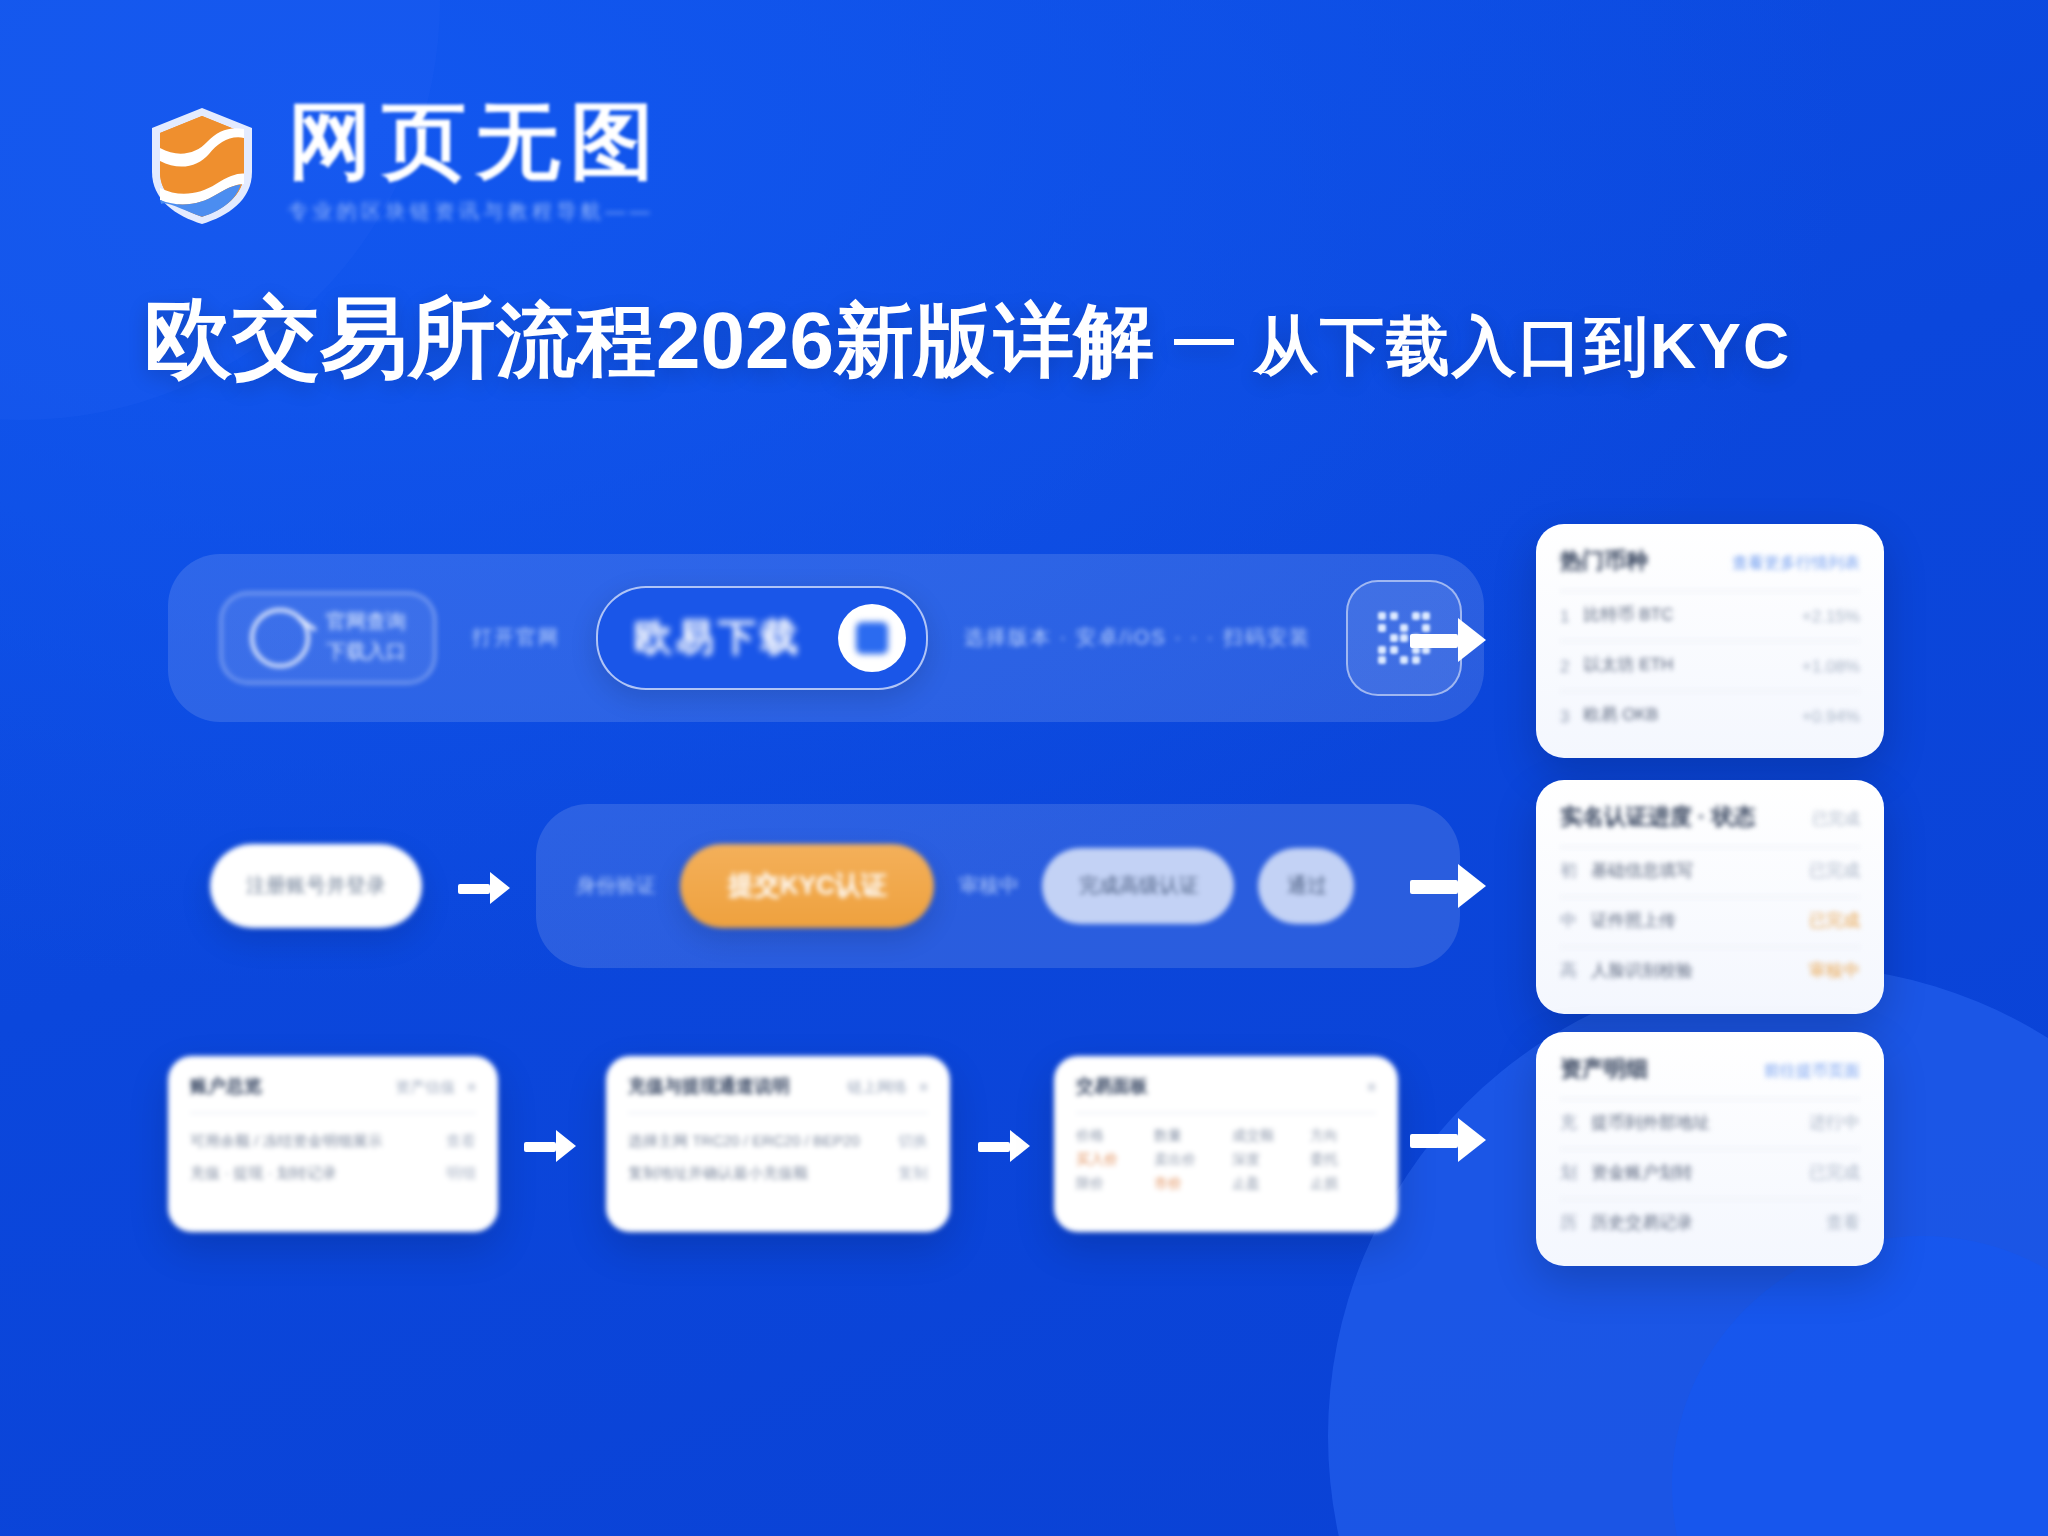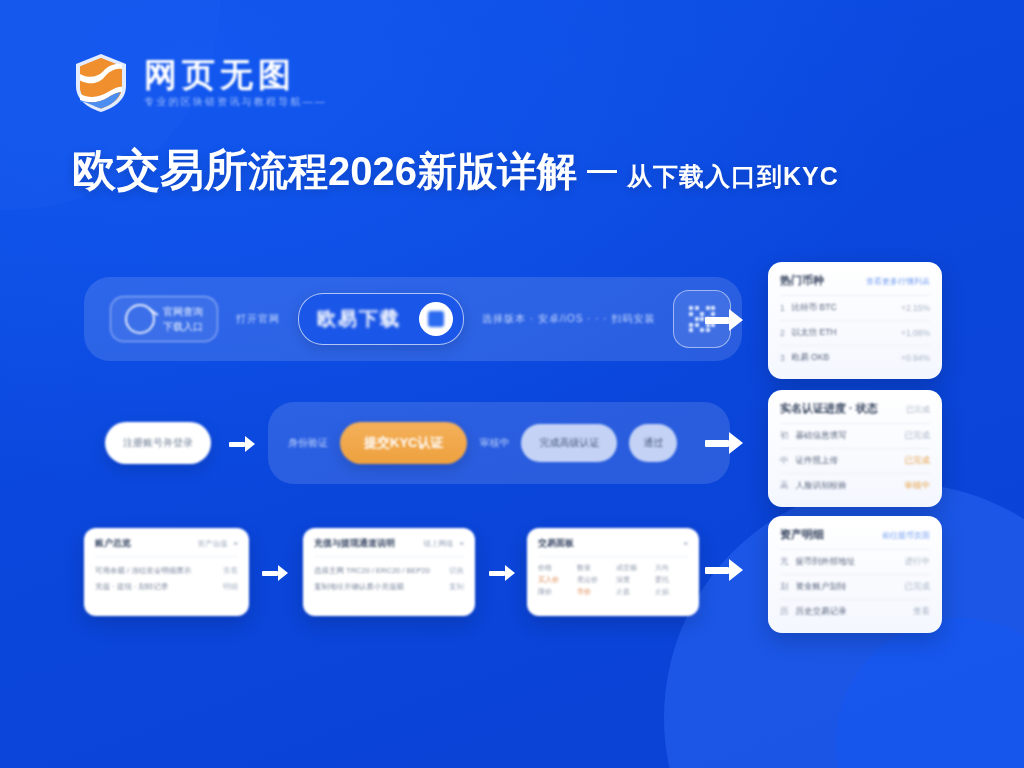--- a/index.html
+++ b/index.html
@@ -59,26 +59,27 @@
     gap: 14px;
   }
   .shield {
     width: 58px;
     height: 62px;
     position: relative;
     flex: 0 0 auto;
   }
   .brand-text { display: flex; flex-direction: column; gap: 4px; }
   .brand-name {
-    font-size: 33px;
+    font-size: 42px;
     font-weight: 700;
     letter-spacing: 5px;
     color: #ffffff;
     line-height: 1;
     filter: blur(0.5px);
+    font-family: Liberation Mono, monospace;
   }
   .brand-sub {
     font-size: 10px;
     letter-spacing: 2.2px;
     color: #cfe0ff;
     opacity: .72;
     filter: blur(0.9px);
     white-space: nowrap;
   }
 
@@ -89,21 +90,21 @@
     top: 148px;
     white-space: nowrap;
     color: #ffffff;
     font-weight: 800;
     line-height: 1;
     text-shadow: 0 3px 10px rgba(0,0,0,.18);
   }
   .title .big { font-size: 44px; letter-spacing: 0px; }
   .title .mid { font-size: 40px; letter-spacing: 0px; }
   .title .dash { font-size: 30px; padding: 0 10px; vertical-align: 5px; }
-  .title .small { font-size: 25px; letter-spacing: 1px; }
+  .title .small { font-size: 32px; letter-spacing: 1px; }
 
   
   .blur {
     filter: blur(1.7px);
     user-select: none;
   }
   .blur-s { filter: blur(1.2px); user-select: none; }
   .blur-xs { filter: blur(0.9px); user-select: none; }
 
   

